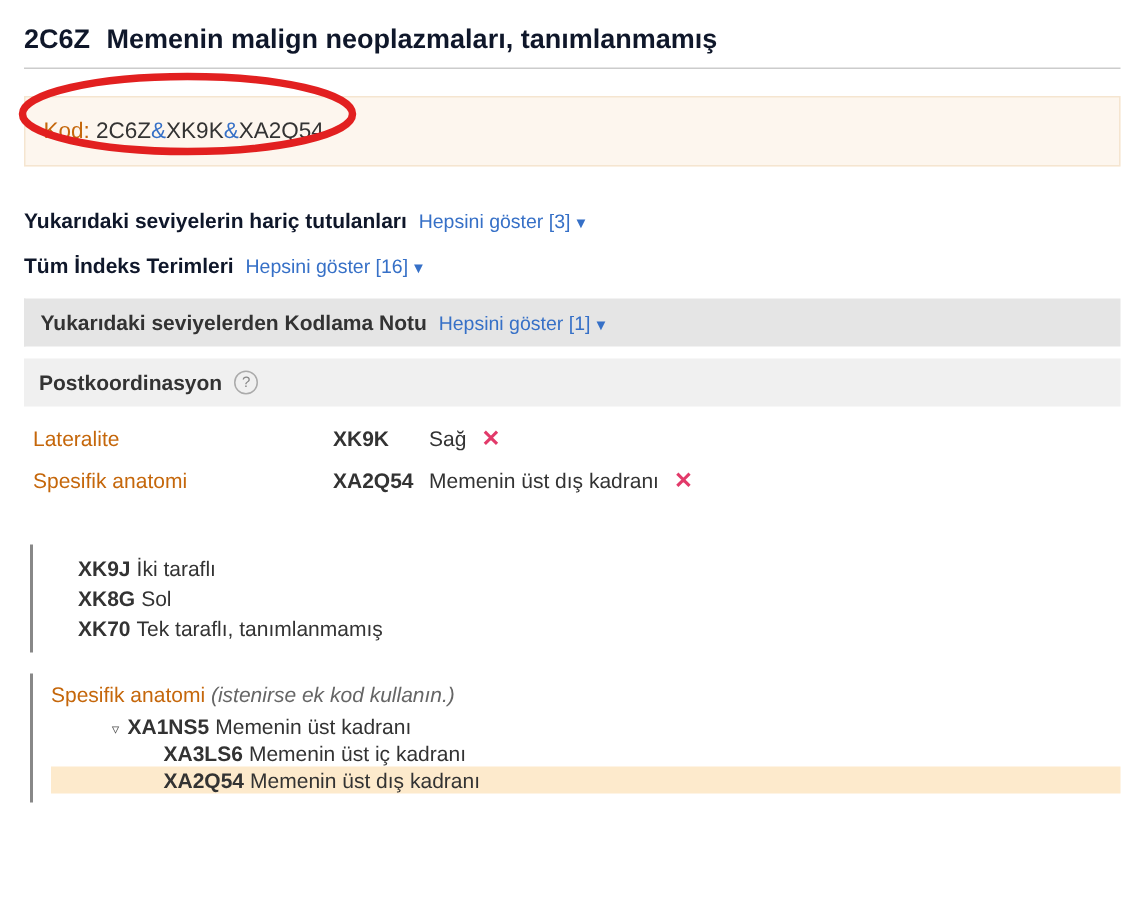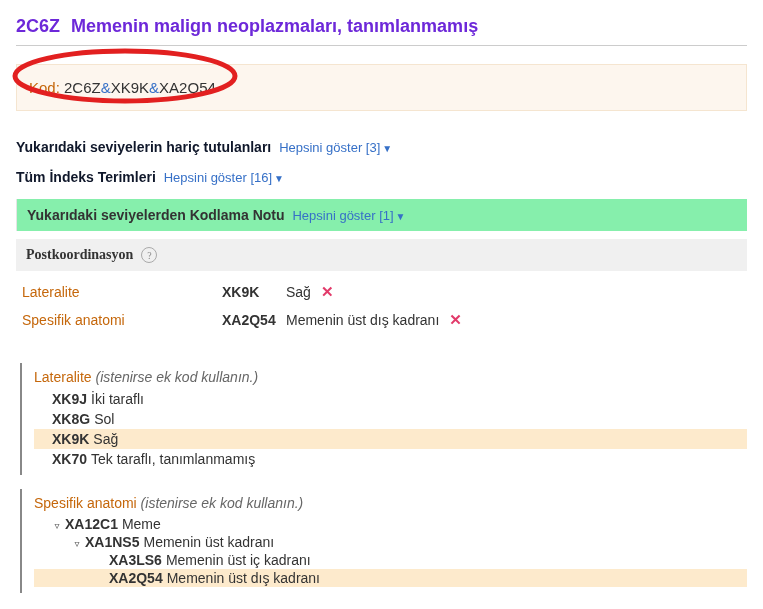--- a/index.html
+++ b/index.html
@@ -8,21 +8,21 @@
     font-size: 14px;
     color: #333;
     margin: 0;
     padding: 16px;
     width: 763px;
     background: #fff;
   }
   .title {
     font-size: 18px;
     font-weight: 600;
-    color: #6d28d9;
+    color: #0f172a;
     padding-bottom: 8px;
     border-bottom: 1px solid #ccc;
     margin-bottom: 18px;
   }
   .title-code { margin-right: 6px; }
   .code-box {
     background: #fdf6ee;
     border: 1px solid #f5e5d0;
     padding: 14px 12px;
     font-size: 15px;
@@ -46,37 +46,36 @@
   }
   .section-row .sec-label { font-weight: 600; color: #0f172a; }
   .link {
     color: #3670c7;
     font-size: 13px;
     cursor: pointer;
     margin-left: 4px;
   }
   .tri { color: #3670c7; font-size: 10px; margin-left: 2px; }
   .grey-header {
-    background: #86efac;
+    background: #e5e5e5;
     padding: 8px 10px;
     font-weight: 600;
     color: #333;
     margin-bottom: 8px;
     border-left: 1px solid #e5e5e5;
   }
   .grey-header .link { font-weight: normal; }
   .postcoord-header {
     background: #f0f0f0;
     padding: 8px 10px;
     font-weight: 600;
     color: #333;
     display: flex;
     gap: 8px;
     margin-bottom: 12px;
-    font-family: Liberation Serif, serif;
   }
   .help-icon {
     display: inline-flex;
     width: 16px; height: 16px;
     border: 1px solid #aaa;
     border-radius: 50%;
     align-items: center;
     justify-content: center;
     font-size: 10px;
     color: #888;
@@ -181,36 +180,30 @@
   </div>
   <div class="sel-row">
     <span class="sel-axis">Spesifik anatomi</span>
     <span class="sel-code">XA2Q54</span>
     <span class="sel-name">Memenin üst dış kadranı</span>
     <span class="del-x">✕</span>
   </div>
 </div>
 
 <div class="axis-block">
-  <div class="axis-title">
-    <span class="axis-name">Lateralite</span>
-    <span class="axis-hint">(istenirse ek kod kullanın.)</span>
-  </div>
   <div id="lat-opts">
       <div class="opt-row"><span class="opt-code">XK9J</span><span>İki taraflı</span></div>
       <div class="opt-row"><span class="opt-code">XK8G</span><span>Sol</span></div>
-      <div class="opt-row sel"><span class="opt-code">XK9K</span><span>Sağ</span></div>
       <div class="opt-row"><span class="opt-code">XK70</span><span>Tek taraflı, tanımlanmamış</span></div>
     </div>
 </div>
 
 <div class="axis-block">
   <div class="axis-title">
     <span class="axis-name">Spesifik anatomi</span>
     <span class="axis-hint">(istenirse ek kod kullanın.)</span>
   </div>
   <div id="anat-tree">
-      <div class="tree-row ind0"><span class="tree-toggle">▿</span><span class="tree-code">XA12C1</span><span>Meme</span></div>
       <div class="tree-row ind1"><span class="tree-toggle">▿</span><span class="tree-code">XA1NS5</span><span>Memenin üst kadranı</span></div>
       <div class="tree-row ind2"><span class="tree-toggle"></span><span class="tree-code">XA3LS6</span><span>Memenin üst iç kadranı</span></div>
       <div class="tree-row ind2 sel"><span class="tree-toggle"></span><span class="tree-code">XA2Q54</span><span>Memenin üst dış kadranı</span></div>
     </div>
 </div>
 
 </body></html>

